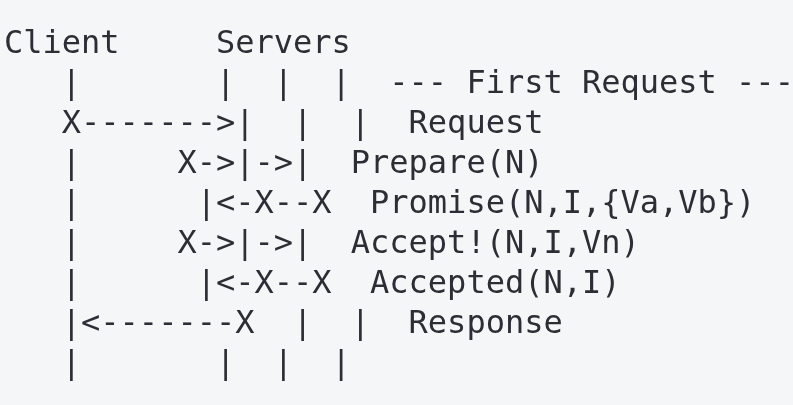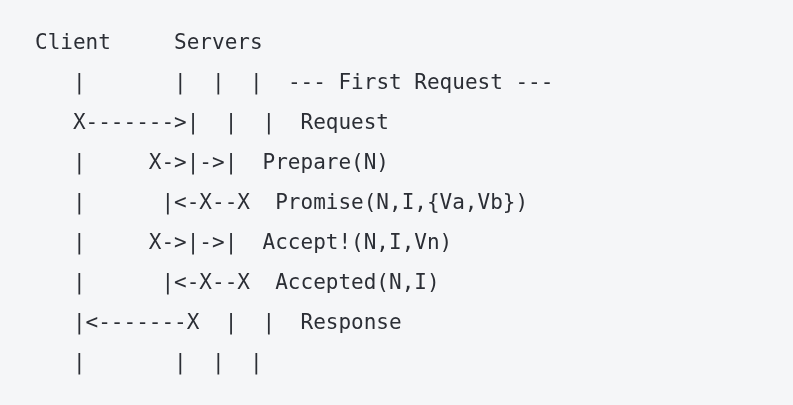--- a/index.html
+++ b/index.html
@@ -16,26 +16,26 @@
   }
   #diagram-root {
     position: relative;
     width: 793px;
     height: 405px;
     background: #f5f6f8;
   }
   
   .ascii-canvas {
     position: absolute;
-    left: 35px;
+    left: 4px;
     top: 22px;
     margin: 0;
     padding: 0;
     font-family: "DejaVu Sans Mono", "Liberation Mono", monospace;
-    font-size: 21px;
+    font-size: 32px;
     line-height: 40px;
     letter-spacing: 0px;
     color: #2b2e35;
     white-space: pre;
     font-weight: 400;
     -webkit-font-smoothing: antialiased;
   }
   .ascii-line {
     display: block;
     height: 40px;

